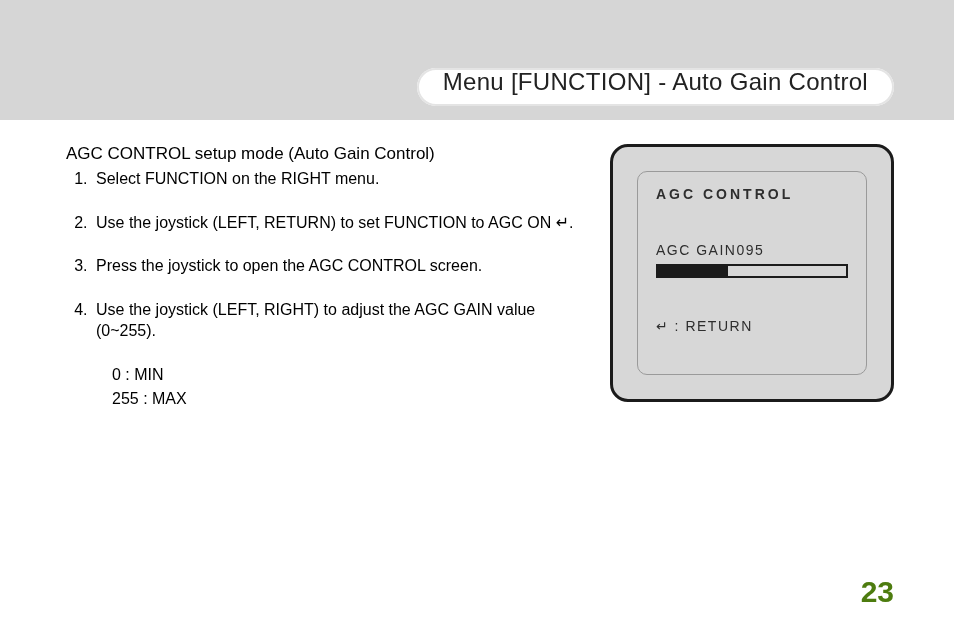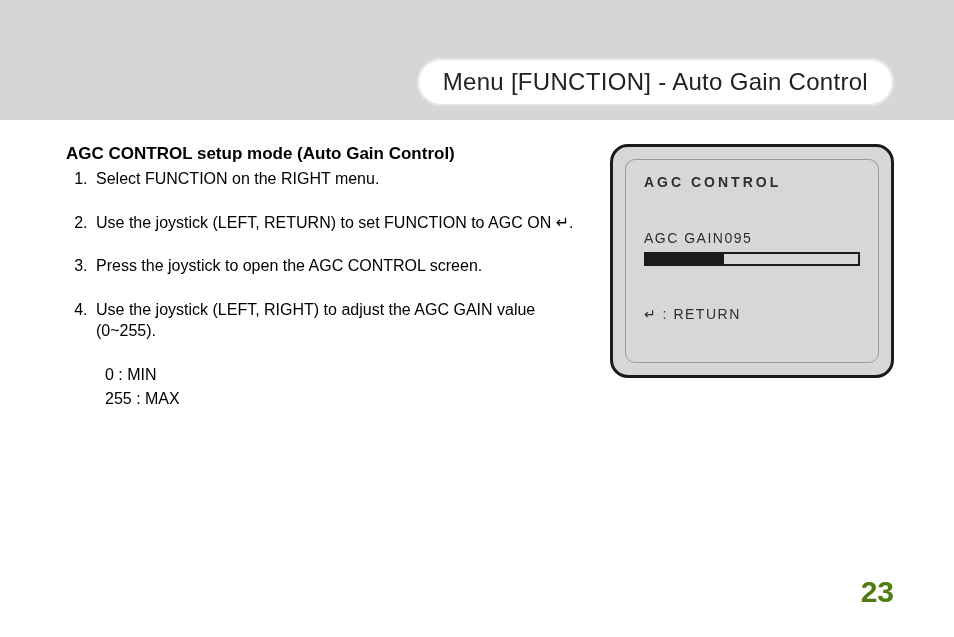--- a/index.html
+++ b/index.html
@@ -16,72 +16,72 @@
     height: 120px;
     background: #d6d6d6;
     position: relative;
   }
   .title-pill {
     position: absolute;
     right: 60px;
     bottom: 14px;
     background: #ffffff;
     border-radius: 24px;
-    padding: 10px 26px 10px 26px;
+    padding: 0 26px 10px 26px;
     font-size: 24px;
     letter-spacing: 0.3px;
     color: #222;
     box-shadow: 0 0 0 2px #e4e4e4 inset;
     margin-top: 45px;
   }
   .content {
     padding: 24px 60px 0 66px;
     display: flex;
     align-items: flex-start;
   }
   .left-col {
     flex: 1 1 auto;
     padding-right: 20px;
   }
   .section-heading {
-    font-weight: bold;
+    font-weight: normal;
     font-size: 17px;
     margin: 0 0 4px 0;
   }
   ol.steps {
     margin: 0;
     padding-left: 26px;
     font-size: 16px;
     line-height: 1.35;
   }
   ol.steps > li {
     margin-bottom: 22px;
     padding-left: 4px;
   }
   .sub-lines {
     margin-top: 22px;
-    margin-left: 9px;
+    margin-left: 16px;
   }
   .sub-lines div {
     margin-bottom: 2px;
   }
   .enter-glyph {
     font-family: "DejaVu Sans", Arial, sans-serif;
   }
   
   .osd-wrap {
     width: 284px;
     flex: 0 0 auto;
     margin-top: 0;
   }
   .osd-outer {
     border: 3px solid #1b1b1b;
     border-radius: 18px;
     background: #d7d7d7;
-    padding: 12px;
+    padding: 24px;
   }
   .osd-inner {
     border: 1px solid #9a9a9a;
     border-radius: 10px;
     padding: 14px 18px 18px 18px;
     font-family: Helvetica, Arial, sans-serif;
     color: #2e2e2e;
     font-size: 14px;
     letter-spacing: 2px;
     min-height: 170px;

